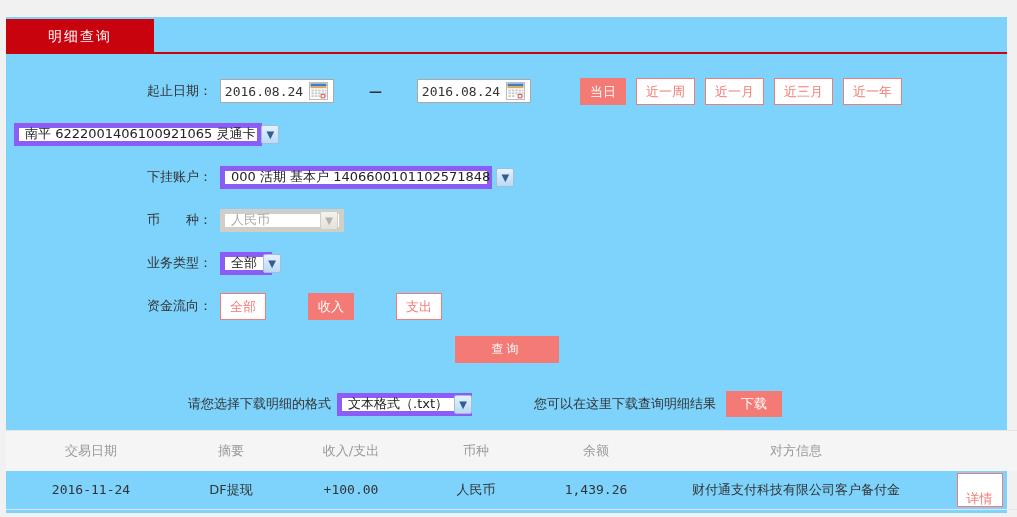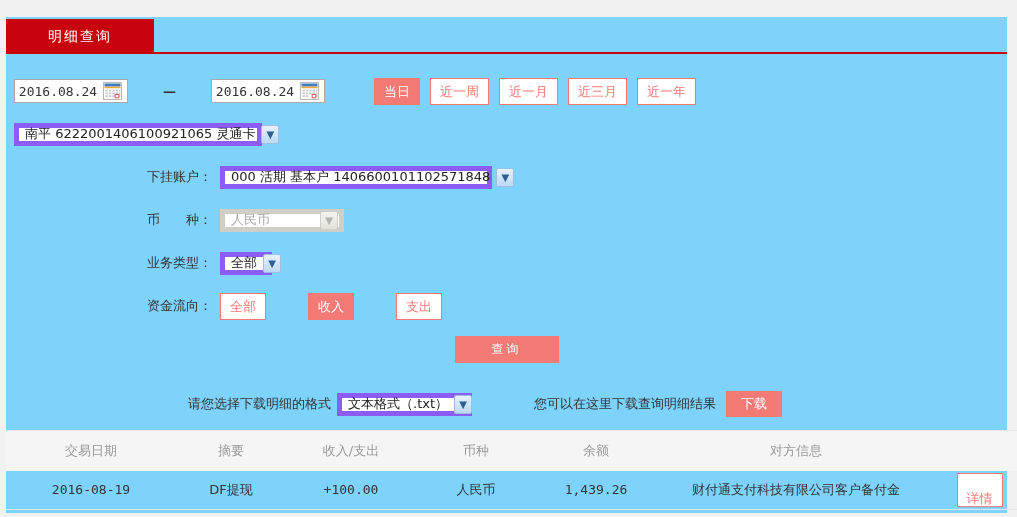--- a/index.html
+++ b/index.html
@@ -132,20 +132,21 @@
 
 <div class="page">
 
   <div class="tabbar">
     <div class="tab">明细查询</div>
   </div>
 
   <div class="form">
 
     <div class="frow">
+      <span class="flabel">起止日期：</span>
       <span class="fctrl">
         <span class="date-box">
           <input type="text" value="2016.08.24" style="">
           <button class="cal-btn">
             <svg width="19" height="18" viewBox="0 0 19 18">
               <rect x="0.5" y="0.5" width="18" height="17" fill="#fdfdfd" stroke="#bbb"></rect>
               <rect x="1.5" y="1.5" width="16" height="3" fill="#3e7ec2"></rect>
               <rect x="1.5" y="4.6" width="16" height="1.6" fill="#f0a63c"></rect>
               <g fill="#cacaca">
                 <rect x="2.5" y="7.6" width="2.4" height="1.8"></rect>
@@ -283,21 +284,21 @@
         <th>摘要</th>
         <th>收入/支出</th>
         <th>币种</th>
         <th>余额</th>
         <th>对方信息</th>
         <th></th>
       </tr>
     </thead>
     <tbody>
       <tr>
-        <td class="mono">2016-08-19</td>
+        <td class="mono">2016-11-24</td>
         <td>DF提现</td>
         <td class="amt-in mono">+100.00</td>
         <td>人民币</td>
         <td class="mono">1,439.26</td>
         <td>财付通支付科技有限公司客户备付金</td>
         <td>
           <button class="btn-detail">详情</button>
         </td>
       </tr>
     </tbody>

